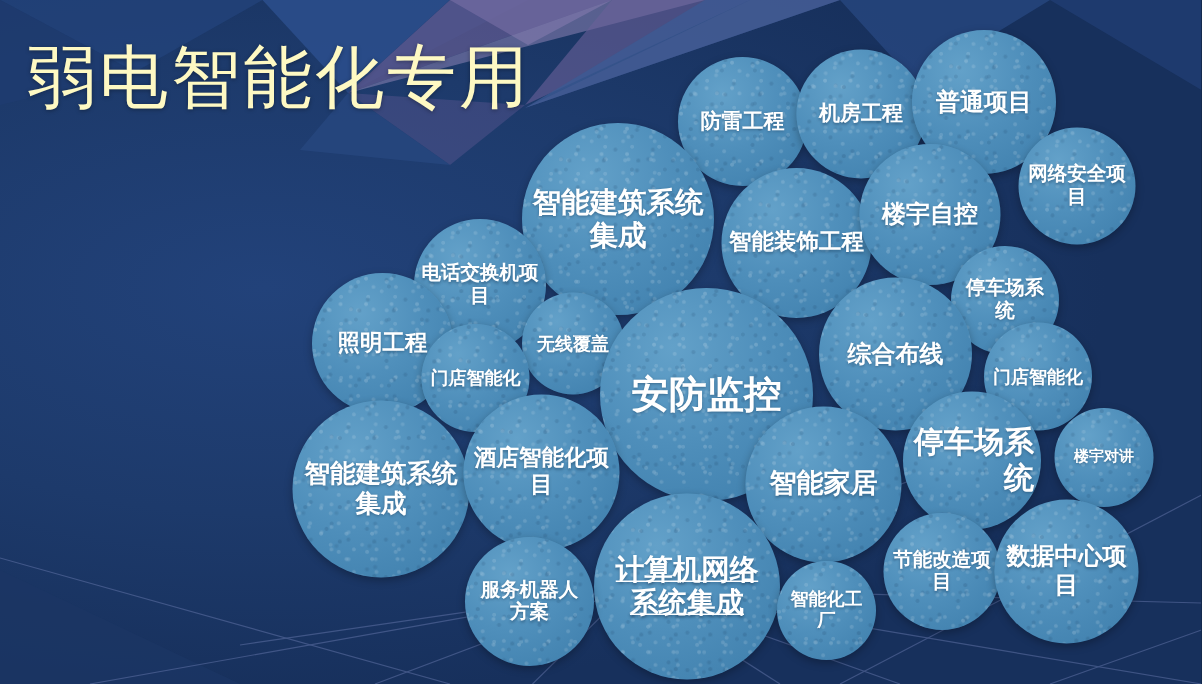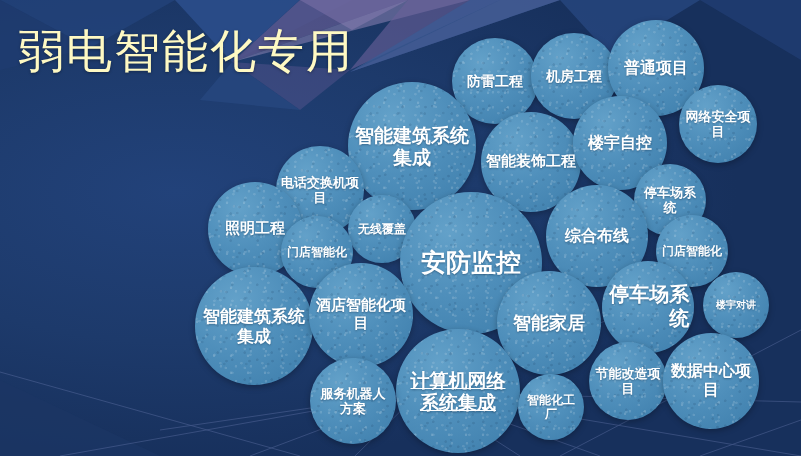--- a/index.html
+++ b/index.html
@@ -181,21 +181,21 @@
       </div>
       <div class="bubble" style="left: 703px; top: 272px; width: 66px; height: 66px; font-size: 10px;">
         <span>楼宇对讲</span>
       </div>
       <div class="bubble" style="left: 396px; top: 329px; width: 124px; height: 124px; font-size: 19px; text-decoration: underline;">
         <span>计算机网络系统集成</span>
       </div>
       <div class="bubble" style="left: 310px; top: 358px; width: 86px; height: 86px; font-size: 13px;">
         <span>服务机器人方案</span>
       </div>
-      <div class="bubble" style="left: 518px; top: 374px; width: 66px; height: 66px; font-size: 12px;">
+      <div class="bubble" style="left: 518px; top: 374px; width: 66px; height: 66px; font-size: 12px; font-family: Liberation Mono, monospace;">
         <span>智能化工厂</span>
       </div>
       <div class="bubble" style="left: 589px; top: 342px; width: 78px; height: 78px; font-size: 13px;">
         <span>节能改造项目</span>
       </div>
       <div class="bubble" style="left: 663px; top: 333px; width: 96px; height: 96px; font-size: 16px;">
         <span>数据中心项目</span>
       </div>
     </div>
 

